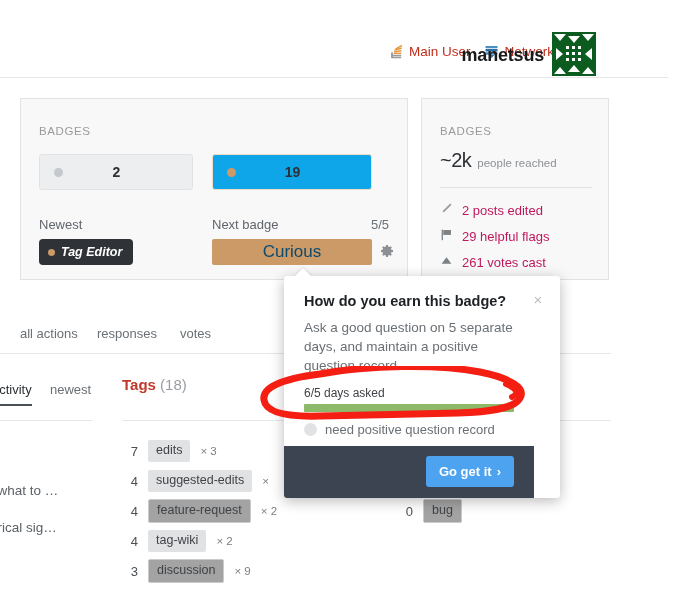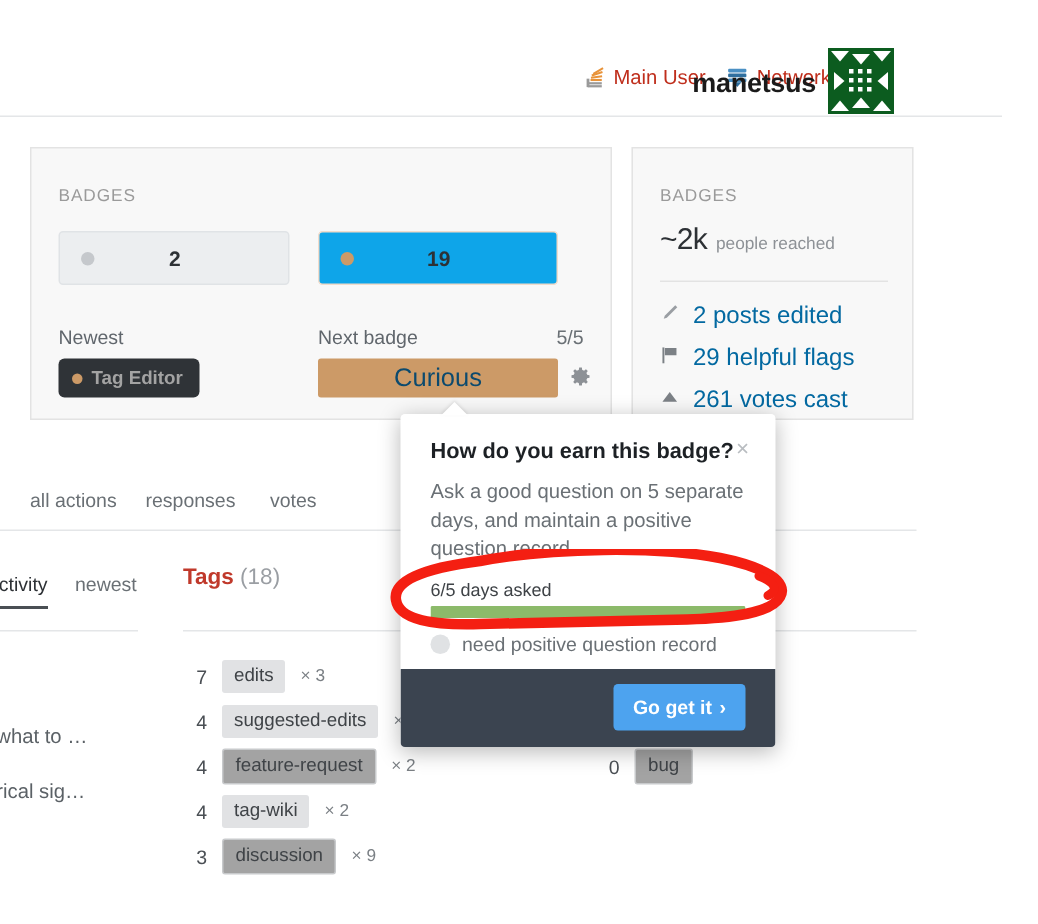--- a/index.html
+++ b/index.html
@@ -61,37 +61,37 @@
   .sublabel.newest { left:18px; }
   .sublabel.next   { left:191px; }
   .fivecount { position:absolute; top:118px; right:18px; font-size:13px; color:#6a7075; }
 
   .tag-editor-pill {
     position:absolute; left:18px; top:140px; height:26px;
     background:#2f3337; border-radius:4px; display:flex; align-items:center;
     padding: 0 11px 0 9px; gap:6px;
   }
   .tag-editor-pill .dot { width:7px; height:7px; border-radius:50%; background:#cc9a67; }
-  .tag-editor-pill .txt { color:#a3a3a3; font-size:12.5px; font-weight:bold; }
+  .tag-editor-pill .txt { color:#ffffff; font-size:12.5px; font-weight:bold;font-style:italic; }
 
   .nextbar {
     position:absolute; left:191px; top:140px; width:160px; height:26px;
     background:#cc9a67; border-radius:2px;
     display:flex; align-items:center; justify-content:center;
   }
   .nextbar .txt { color:#0c4a6e; font-size:17px; }
   .gear { position:absolute; left:358px; top:144px; width:16px; height:16px; }
 
   
   .impact-big { position:absolute; left:18px; top:50px; display:flex; align-items:baseline; gap:6px; }
   .impact-big .num { font-size:20px; color:#2d3135; letter-spacing:-0.5px; }
   .impact-big .lbl { font-size:11.5px; color:#8d9196; }
   .impact-rule { position:absolute; left:18px; top:88px; width:152px; height:1px; background:#e3e3e3; }
   .impact-list { position:absolute; left:18px; top:103px; display:flex; flex-direction:column; gap:10px; }
-  .impact-item { display:flex; align-items:flex-end; gap:9px; font-size:16px; color:#0369a1; }
+  .impact-item { display:flex; align-items:flex-end; gap:9px; font-size:13px; color:#be185d; }
   .impact-item svg { flex: 0 0 auto; }
 
   
   .tabs-row {
     position:absolute; left:0; top:320px; width:692px; height:34px;
   }
   .tabs-row .underline { position:absolute; left:0; top:33px; width:611px; height:1px; background:#e4e6e8; }
   .tab { position:absolute; top:6px; font-size:13px; color:#6a7075; }
   .tab-all { left:20px; }
   .tab-responses { left:97px; }
@@ -131,21 +131,21 @@
 
   
   .popup-arrow {
     position:absolute; left:294px; top:268px; width:0; height:0;
     border-left:9px solid transparent; border-right:9px solid transparent;
     border-bottom:9px solid #ffffff;
     filter: drop-shadow(0 -1px 1px rgba(0,0,0,0.10));
     z-index: 31;
   }
   .popup {
-    position:absolute; left:267px; top:276px; width:250px; height:222px;
+    position:absolute; left:284px; top:276px; width:276px; height:222px;
     background:#fff; border-radius:3px;
     box-shadow: 0 3px 14px rgba(0,0,0,0.28);
     z-index: 30; overflow:hidden;
   }
   .popup-title {
     position:absolute; left:20px; top:17px; font-size:14.5px; font-weight:bold; color:#1d2125;
   }
   .popup-close {
     position:absolute; right:14px; top:16px; width:16px; height:16px;
     color:#b9bdc1; font-size:15px; line-height:16px; text-align:center; cursor:pointer;

